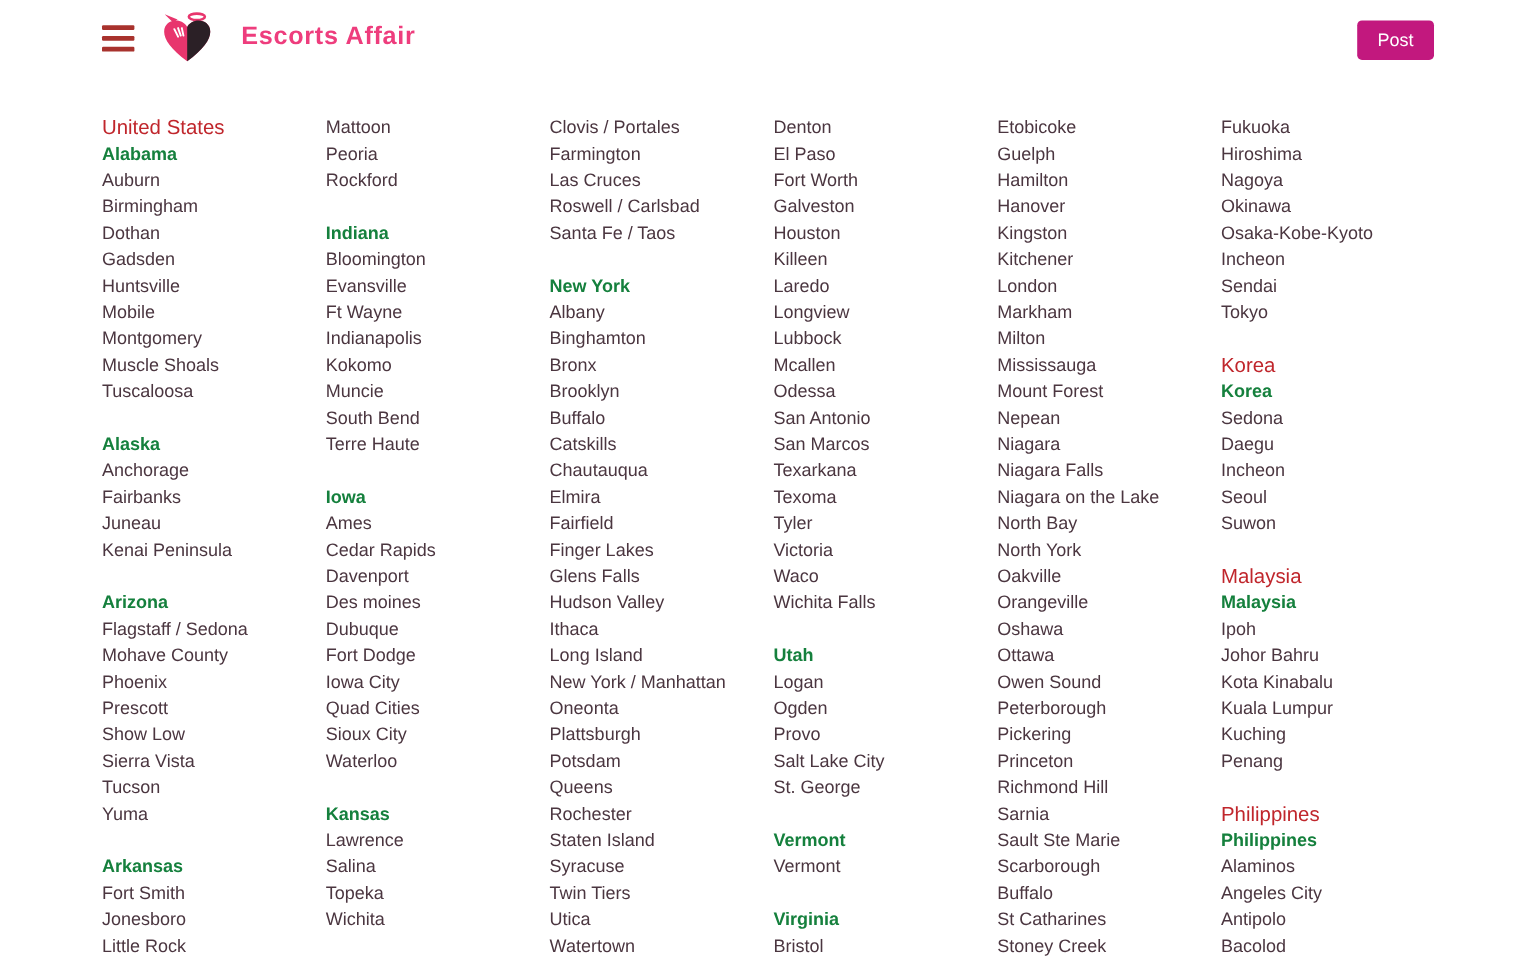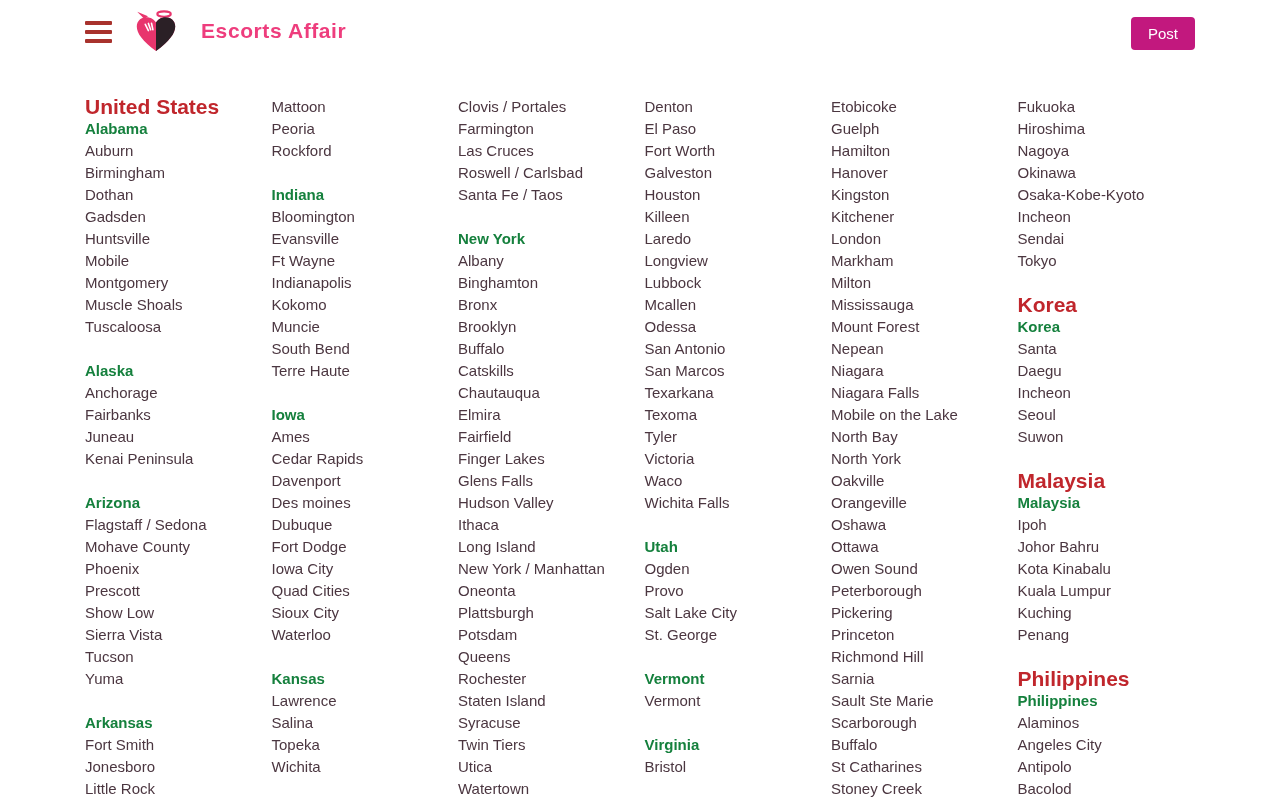--- a/index.html
+++ b/index.html
@@ -70,22 +70,22 @@
     flex: 0 0 186.5px;
   }
   .row {
     height: 22px;
     line-height: 22px;
     font-size: 15px;
     white-space: nowrap;
   }
   .country {
     color: #c0262c;
-    font-weight: bold;
-    font-size: 21px;
+    font-weight: normal;
+    font-size: 17px;
     cursor: pointer;
   }
   .state {
     color: #15803d;
     font-weight: bold;
     cursor: pointer;
   }
   .city {
     display: block;
     color: #4b3640;
@@ -232,20 +232,21 @@
       <a class="row city" href="#">San Antonio</a>
       <a class="row city" href="#">San Marcos</a>
       <a class="row city" href="#">Texarkana</a>
       <a class="row city" href="#">Texoma</a>
       <a class="row city" href="#">Tyler</a>
       <a class="row city" href="#">Victoria</a>
       <a class="row city" href="#">Waco</a>
       <a class="row city" href="#">Wichita Falls</a>
       <div class="row gap"></div>
       <div class="row state">Utah</div>
+      <a class="row city" href="#">Logan</a>
       <a class="row city" href="#">Ogden</a>
       <a class="row city" href="#">Provo</a>
       <a class="row city" href="#">Salt Lake City</a>
       <a class="row city" href="#">St. George</a>
       <div class="row gap"></div>
       <div class="row state">Vermont</div>
       <a class="row city" href="#">Vermont</a>
       <div class="row gap"></div>
       <div class="row state">Virginia</div>
       <a class="row city" href="#">Bristol</a>
@@ -258,21 +259,21 @@
       <a class="row city" href="#">Kingston</a>
       <a class="row city" href="#">Kitchener</a>
       <a class="row city" href="#">London</a>
       <a class="row city" href="#">Markham</a>
       <a class="row city" href="#">Milton</a>
       <a class="row city" href="#">Mississauga</a>
       <a class="row city" href="#">Mount Forest</a>
       <a class="row city" href="#">Nepean</a>
       <a class="row city" href="#">Niagara</a>
       <a class="row city" href="#">Niagara Falls</a>
-      <a class="row city" href="#">Mobile on the Lake</a>
+      <a class="row city" href="#">Niagara on the Lake</a>
       <a class="row city" href="#">North Bay</a>
       <a class="row city" href="#">North York</a>
       <a class="row city" href="#">Oakville</a>
       <a class="row city" href="#">Orangeville</a>
       <a class="row city" href="#">Oshawa</a>
       <a class="row city" href="#">Ottawa</a>
       <a class="row city" href="#">Owen Sound</a>
       <a class="row city" href="#">Peterborough</a>
       <a class="row city" href="#">Pickering</a>
       <a class="row city" href="#">Princeton</a>
@@ -289,21 +290,21 @@
       <a class="row city" href="#">Hiroshima</a>
       <a class="row city" href="#">Nagoya</a>
       <a class="row city" href="#">Okinawa</a>
       <a class="row city" href="#">Osaka-Kobe-Kyoto</a>
       <a class="row city" href="#">Incheon</a>
       <a class="row city" href="#">Sendai</a>
       <a class="row city" href="#">Tokyo</a>
       <div class="row gap"></div>
       <div class="row country">Korea</div>
       <div class="row state">Korea</div>
-      <a class="row city" href="#">Santa</a>
+      <a class="row city" href="#">Sedona</a>
       <a class="row city" href="#">Daegu</a>
       <a class="row city" href="#">Incheon</a>
       <a class="row city" href="#">Seoul</a>
       <a class="row city" href="#">Suwon</a>
       <div class="row gap"></div>
       <div class="row country">Malaysia</div>
       <div class="row state">Malaysia</div>
       <a class="row city" href="#">Ipoh</a>
       <a class="row city" href="#">Johor Bahru</a>
       <a class="row city" href="#">Kota Kinabalu</a>

